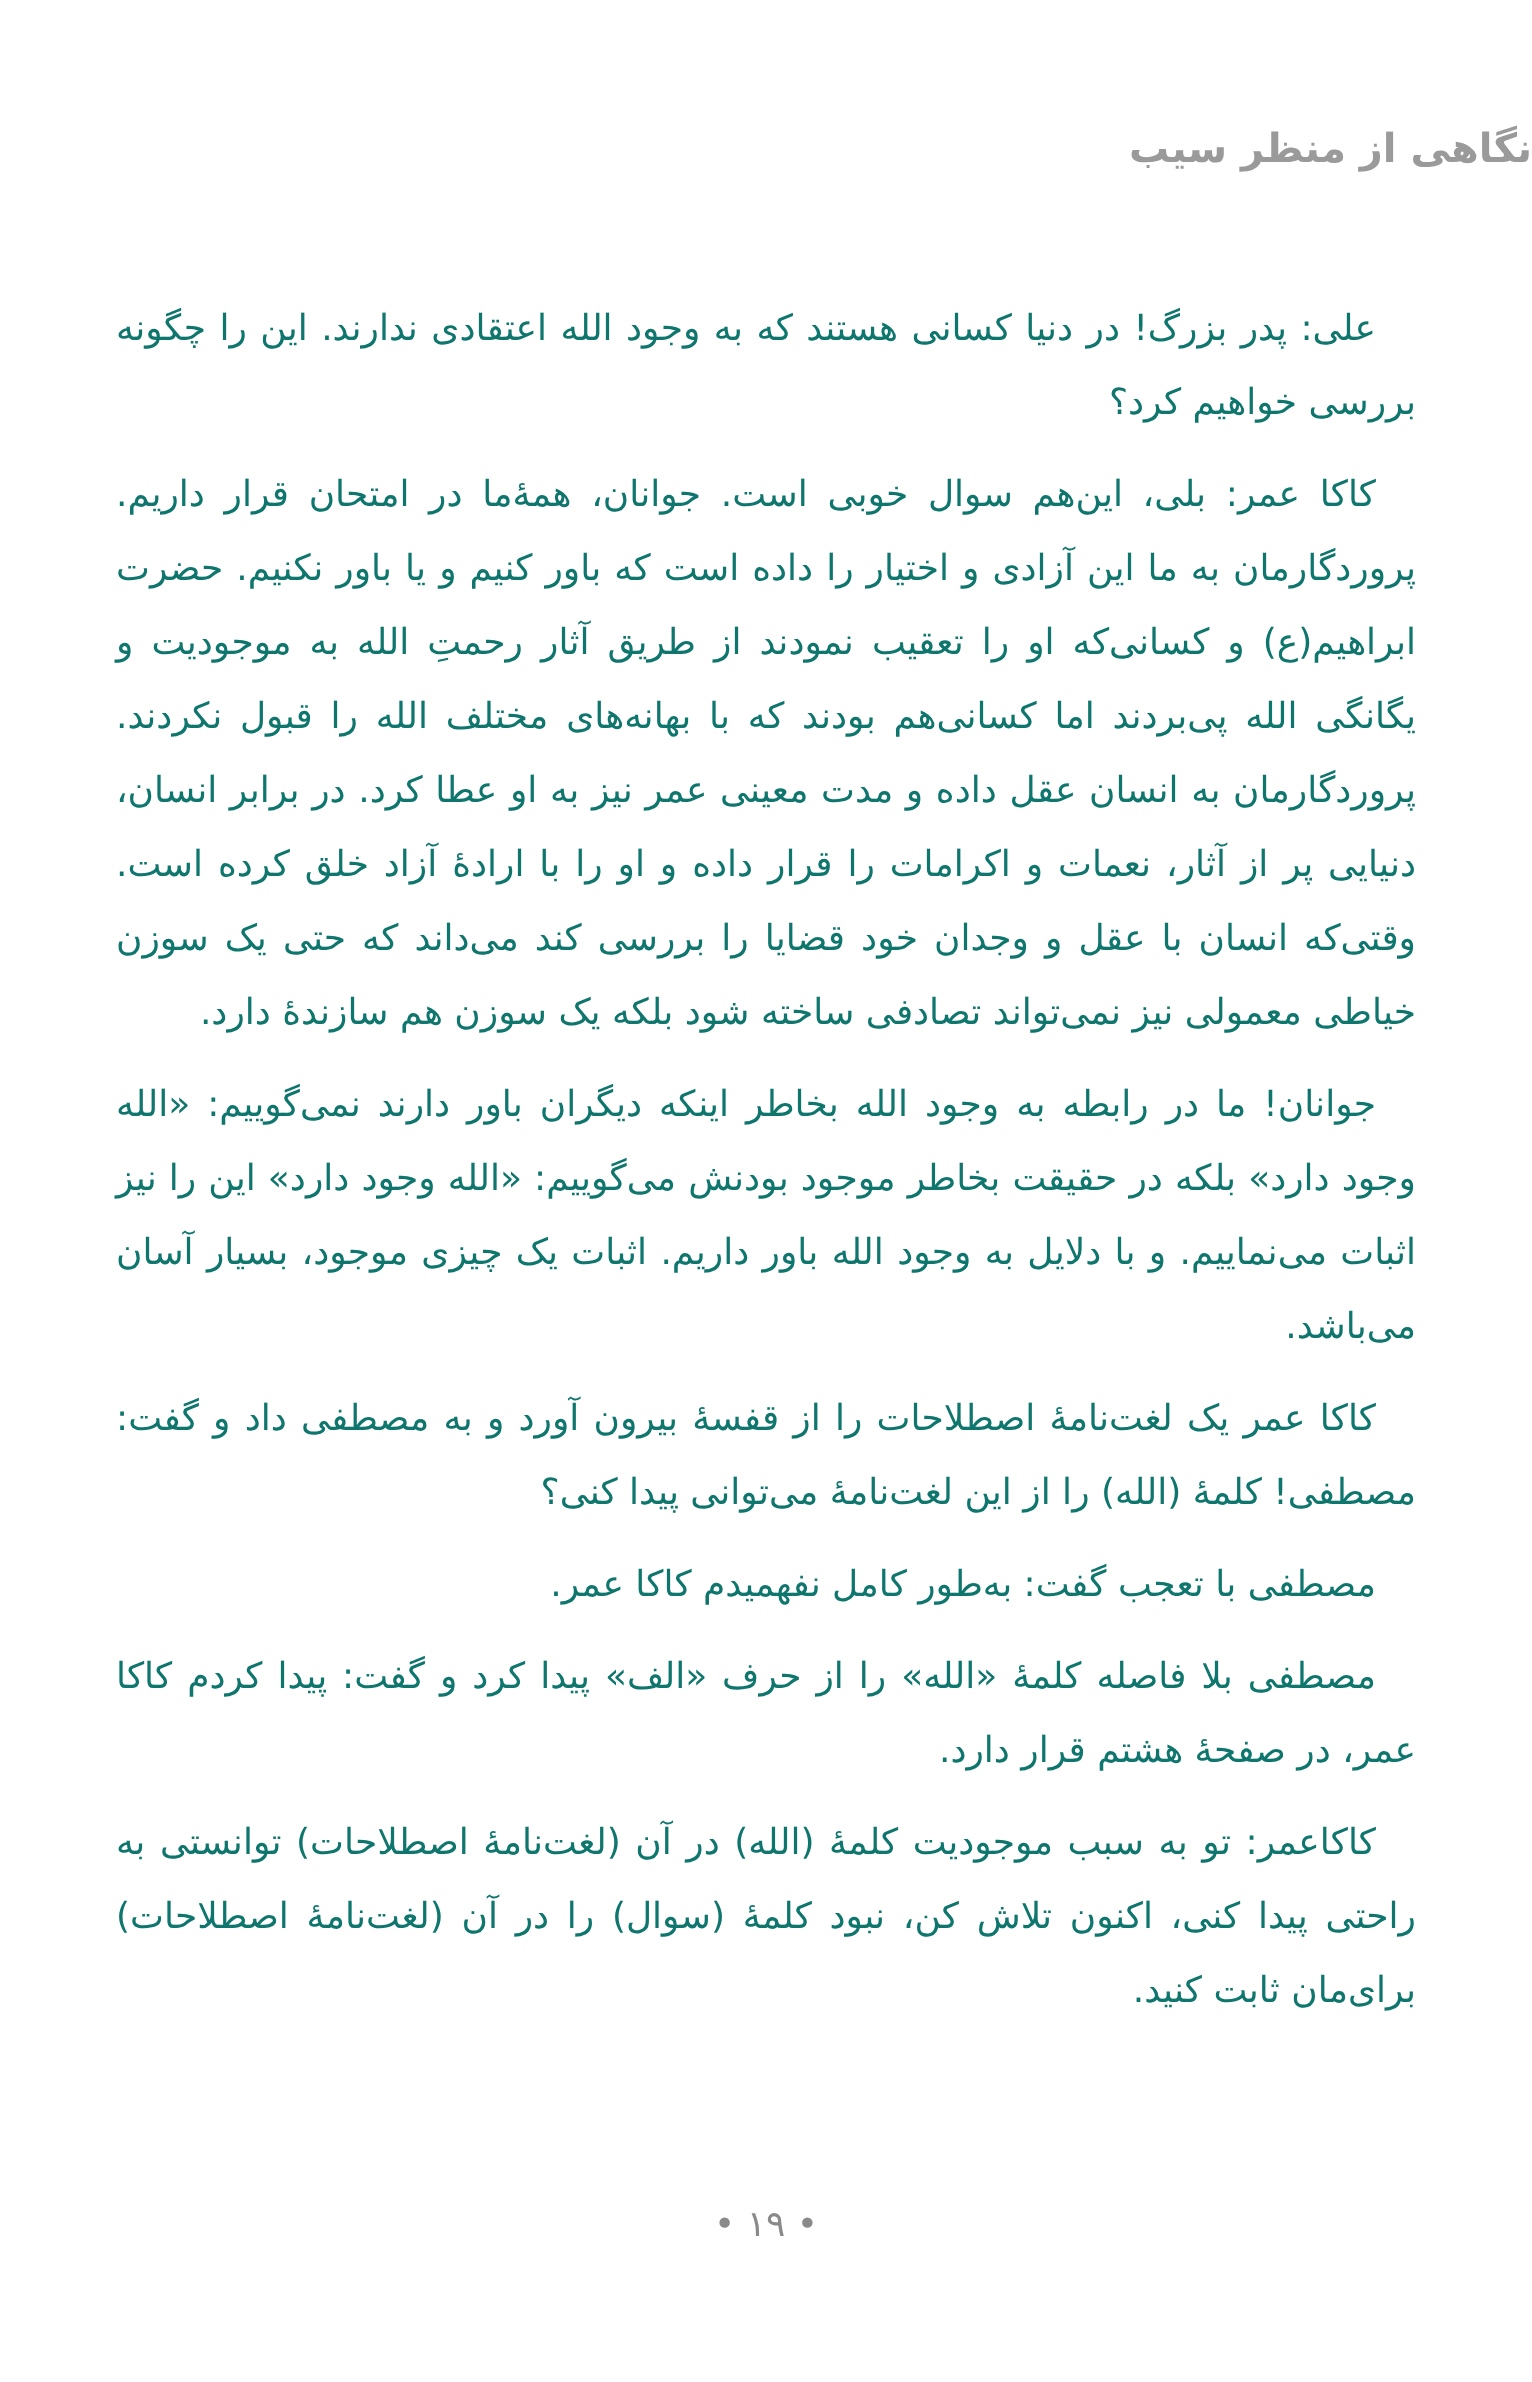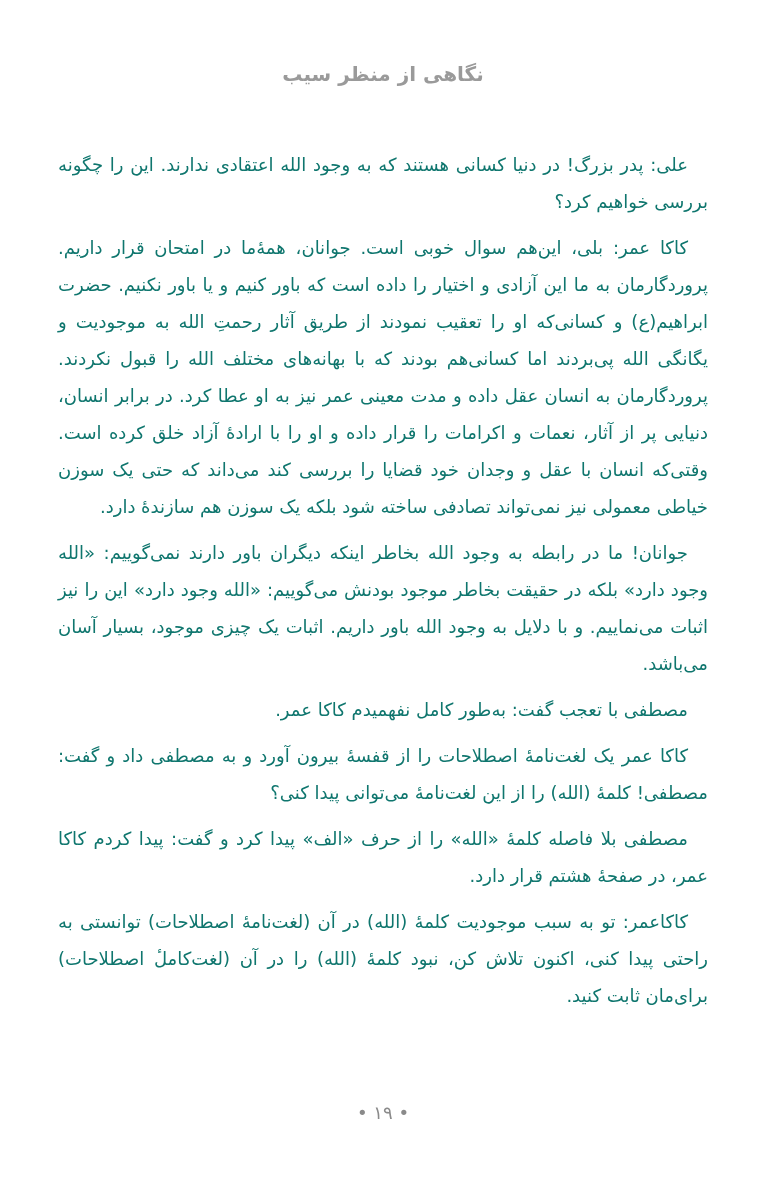--- a/index.html
+++ b/index.html
@@ -18,21 +18,20 @@
     width: 766px;
     height: 1191px;
     background: #ffffff;
   }
   .page-title {
     position: absolute;
     top: 62px;
     left: 0;
     width: 100%;
     margin: 0;
-    text-align: center;
     direction: rtl;
     font-size: 20px;
     font-weight: bold;
     color: #9a9a9a;
     letter-spacing: 1px;
   }
   .page-body {
     position: absolute;
     top: 146px;
     right: 58px;
@@ -64,21 +63,21 @@
 <body>
 
 <div class="page">
 
   <h1 class="page-title">نگاهی از منظر سیب</h1>
 
   <div class="page-body">
     <p>علی: پدر بزرگ! در دنیا کسانی هستند که به وجود الله اعتقادی ندارند. این را چگونه بررسی خواهیم کرد؟</p>
     <p>کاکا عمر: بلی، این‌هم سوال خوبی است. جوانان، همهٔ‌ما در امتحان قرار داریم. پروردگارمان به ما این آزادی و اختیار را داده است که باور کنیم و یا باور نکنیم. حضرت ابراهیم(ع) و کسانی‌که او را تعقیب نمودند از طریق آثار رحمتِ الله به موجودیت و یگانگی الله پی‌بردند اما کسانی‌هم بودند که با بهانه‌های مختلف الله را قبول نکردند. پروردگارمان به انسان عقل داده و مدت معینی عمر نیز به او عطا کرد. در برابر انسان، دنیایی پر از آثار، نعمات و اکرامات را قرار داده و او را با ارادهٔ آزاد خلق کرده است. وقتی‌که انسان با عقل و وجدان خود قضایا را بررسی کند می‌داند که حتی یک سوزن خیاطی معمولی نیز نمی‌تواند تصادفی ساخته شود بلکه یک سوزن هم سازندهٔ دارد.</p>
     <p>جوانان! ما در رابطه به وجود الله بخاطر اینکه دیگران باور دارند نمی‌گوییم: «الله وجود دارد» بلکه در حقیقت بخاطر موجود بودنش می‌گوییم: «الله وجود دارد» این را نیز اثبات می‌نماییم. و با دلایل به وجود الله باور داریم. اثبات یک چیزی موجود، بسیار آسان می‌باشد.</p>
+    <p>کاکا عمر یک لغت‌نامهٔ اصطلاحات را از قفسهٔ بیرون آورد و به مصطفی داد و گفت: مصطفی! کلمهٔ (الله) را از این لغت‌نامهٔ می‌توانی پیدا کنی؟</p>
     <p>مصطفی با تعجب گفت: به‌طور کامل نفهمیدم کاکا عمر.</p>
-    <p>کاکا عمر یک لغت‌نامهٔ اصطلاحات را از قفسهٔ بیرون آورد و به مصطفی داد و گفت: مصطفی! کلمهٔ (الله) را از این لغت‌نامهٔ می‌توانی پیدا کنی؟</p>
     <p>مصطفی بلا فاصله کلمهٔ «الله» را از حرف «الف» پیدا کرد و گفت: پیدا کردم کاکا عمر، در صفحهٔ هشتم قرار دارد.</p>
-    <p>کاکاعمر: تو به سبب موجودیت کلمهٔ (الله) در آن (لغت‌نامهٔ اصطلاحات) توانستی به راحتی پیدا کنی، اکنون تلاش کن، نبود کلمهٔ (الله) را در آن (لغت‌کاملٔ اصطلاحات) برای‌مان ثابت کنید.</p>
+    <p>کاکاعمر: تو به سبب موجودیت کلمهٔ (الله) در آن (لغت‌نامهٔ اصطلاحات) توانستی به راحتی پیدا کنی، اکنون تلاش کن، نبود کلمهٔ (سوال) را در آن (لغت‌نامهٔ اصطلاحات) برای‌مان ثابت کنید.</p>
   </div>
 
   <div class="page-number">• ۱۹ •</div>
 
 </div>
 
 </body></html>

